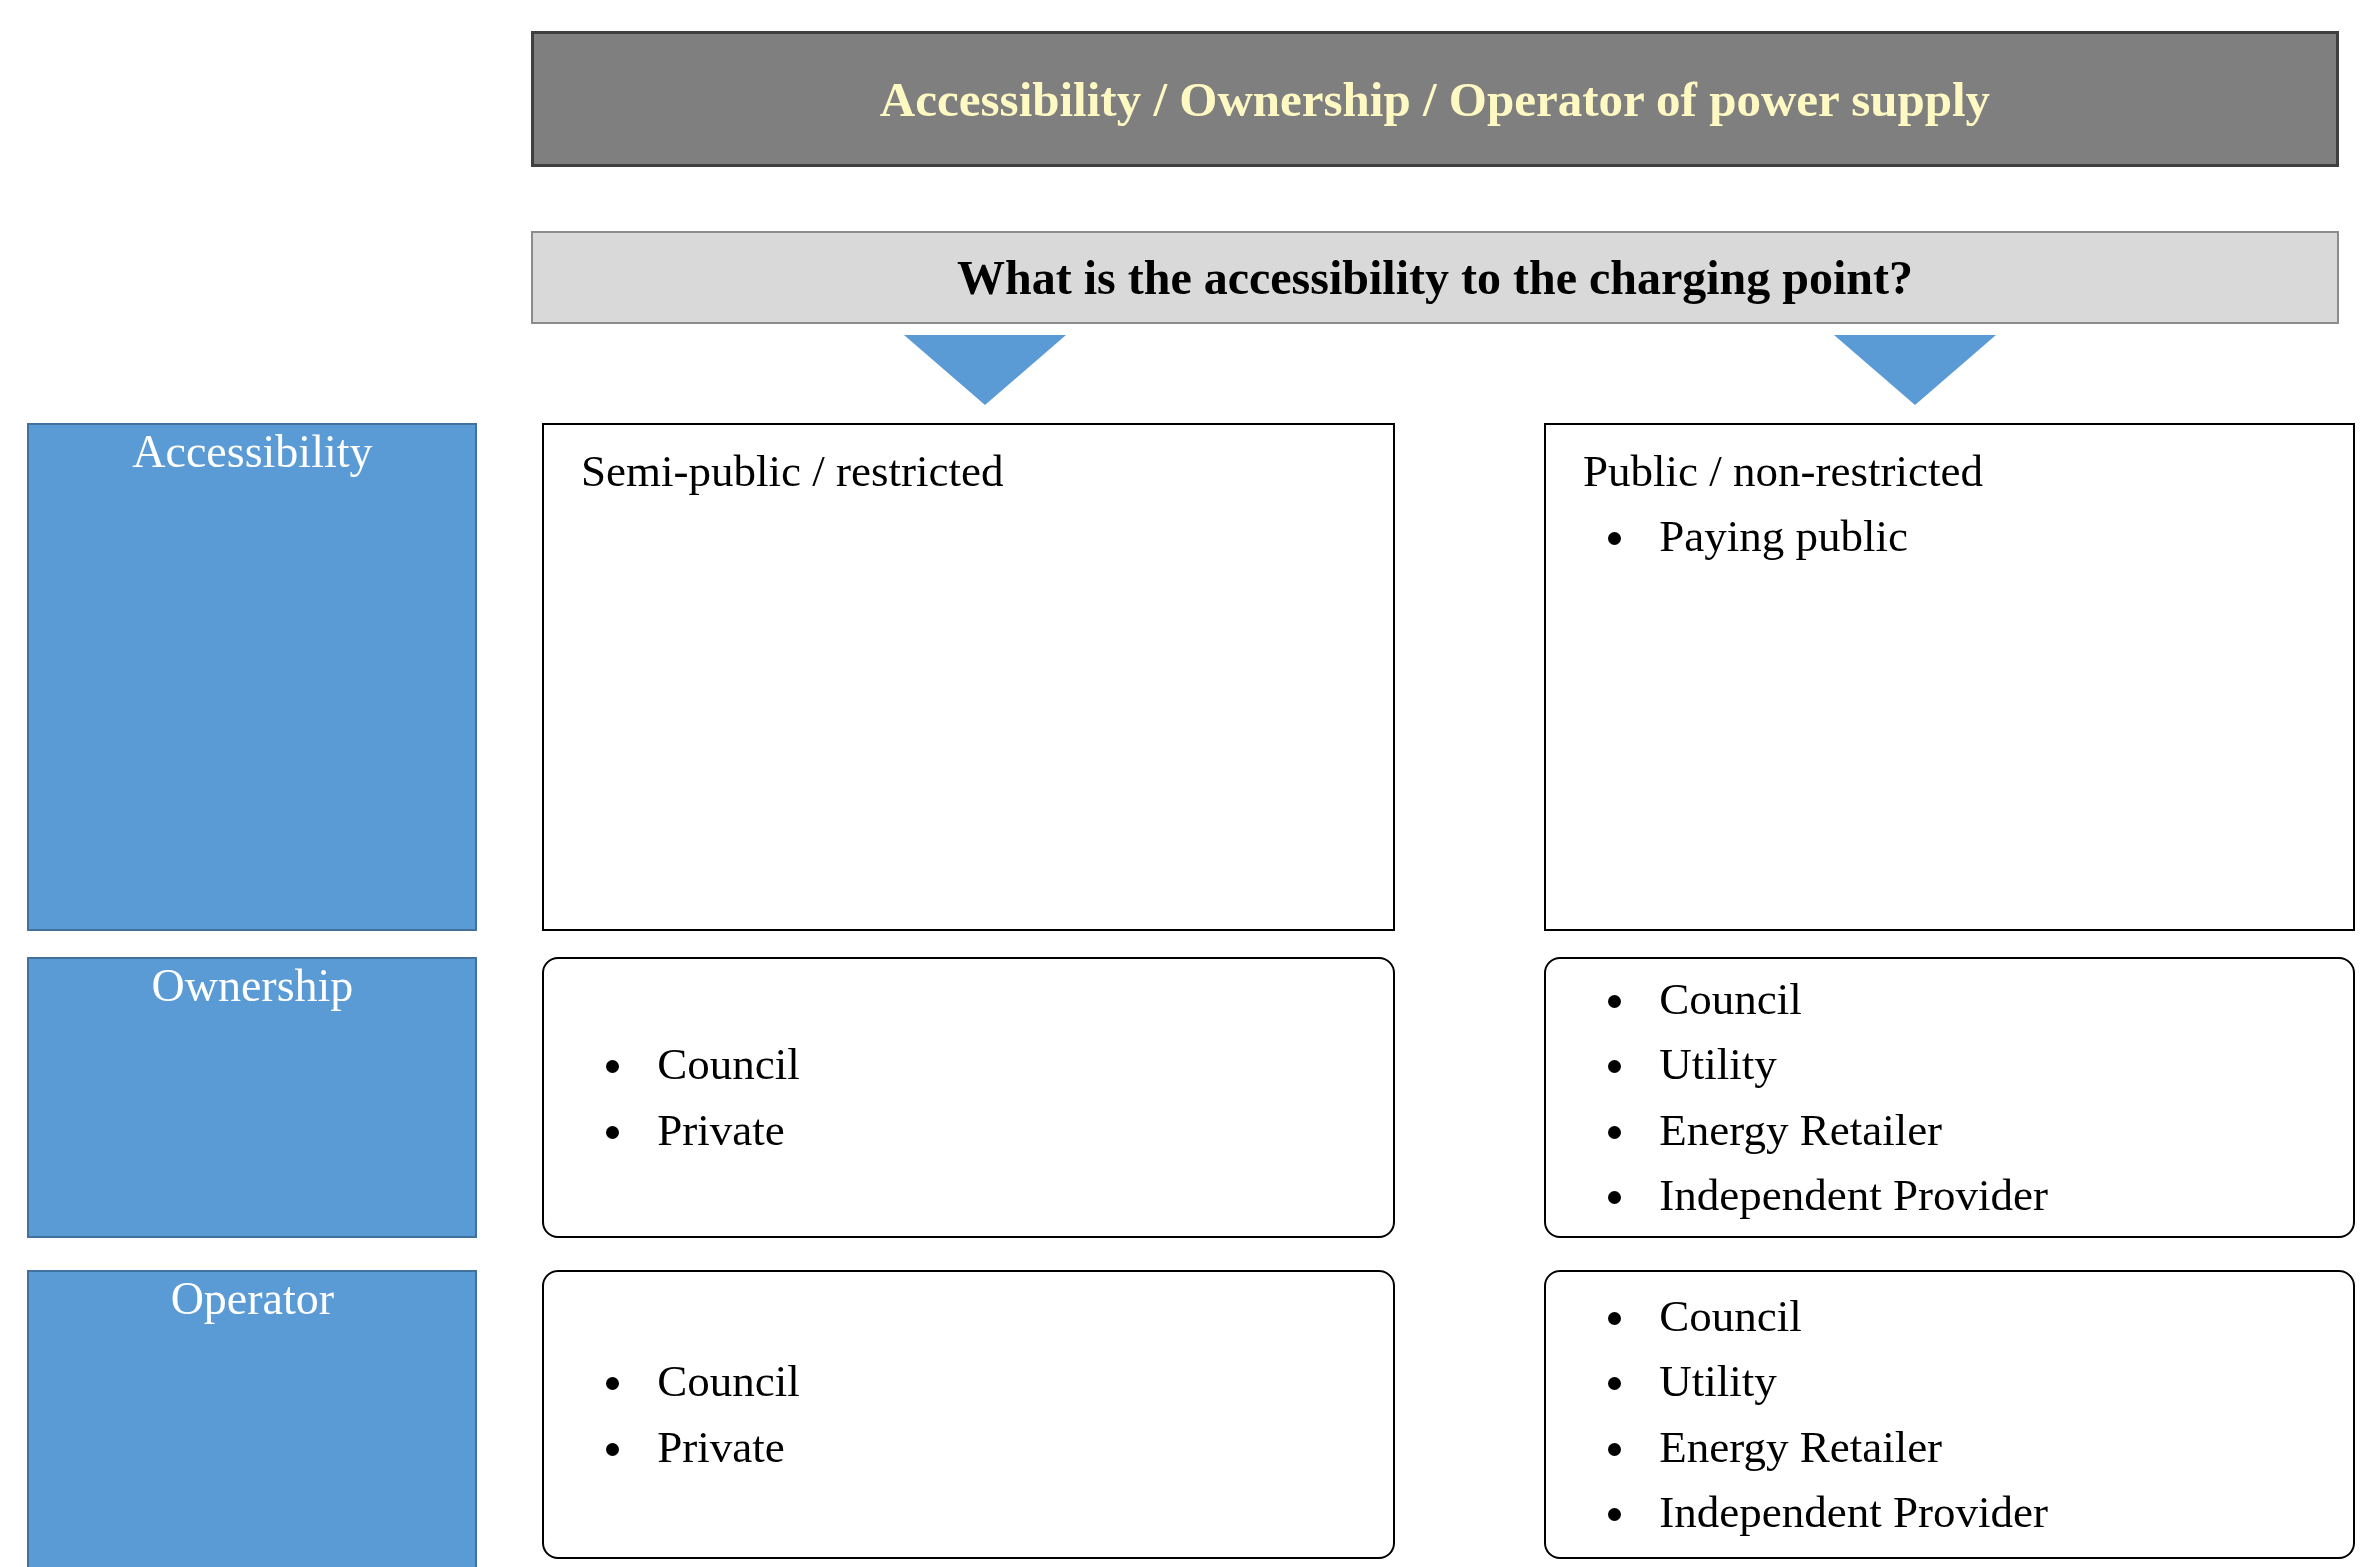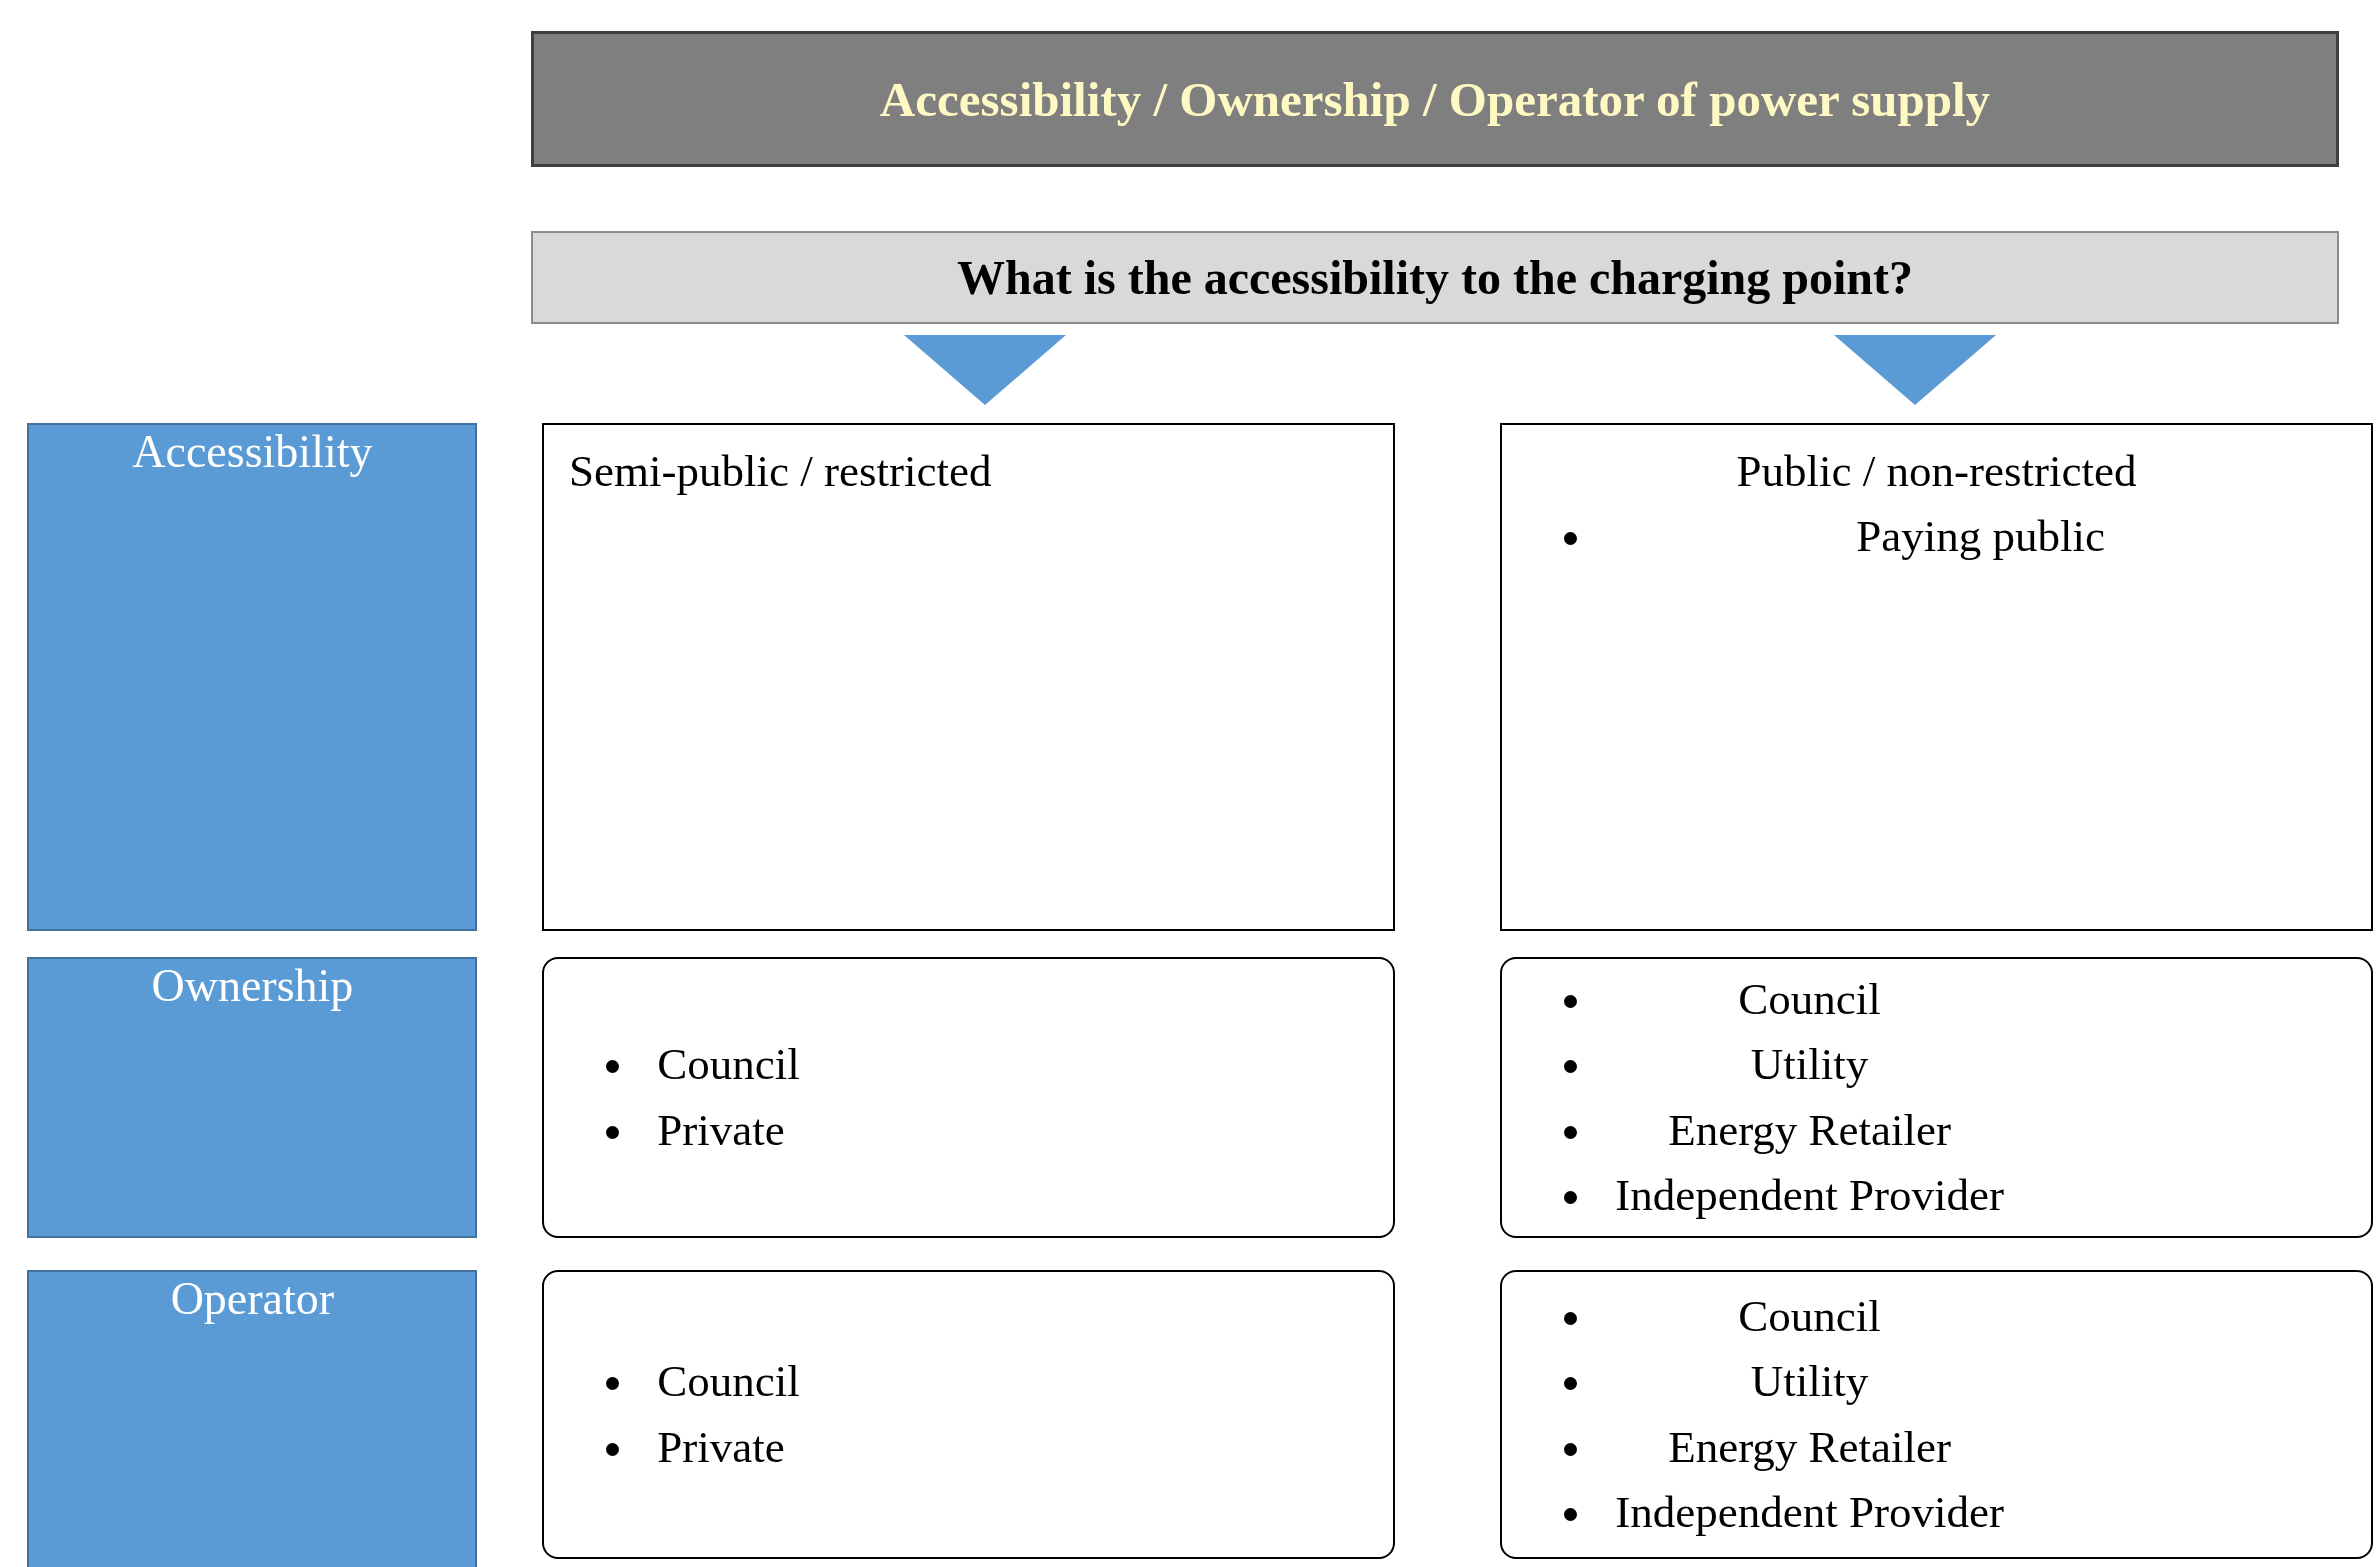--- a/index.html
+++ b/index.html
@@ -64,41 +64,41 @@
 
   .cell {
     position: absolute;
     background: #ffffff;
     border: 2.1px solid #000000;
     font-size: 45px;
     line-height: 1.45;
     padding: 14px 25px;
   }
   .col-mid   { left: 542px;  width: 853px; }
-  .col-right { left: 1500px; width: 873px; text-align: center; }
+  .col-right { left: 1544px; width: 811px; }
   .cell-r1 { top: 423px;  height: 508px; }
   .cell-r2 { top: 957px; height: 281px; }
   .cell-r3 { top: 1270px; height: 289px; }
 
   .cell.center {
     display: flex;
     align-items: center;
     padding-top: 5.6px;
     padding-bottom: 5.6px;
     border-radius: 16px;
   }
 
   .cell ul {
     list-style: disc outside;
     margin: 0;
     padding-left: 70px;
   }
   .cell li { padding-left: 18.3px; }
 
-  .cell-heading { font-size: 45px; }
+  .cell-heading { font-size: 45px; margin-left: 12px; }
 </style>
 </head>
 <body>
 
 <div class="canvas">
 
   <div class="title-bar">
     <span>Accessibility / Ownership / Operator of power supply</span>
   </div>
 

